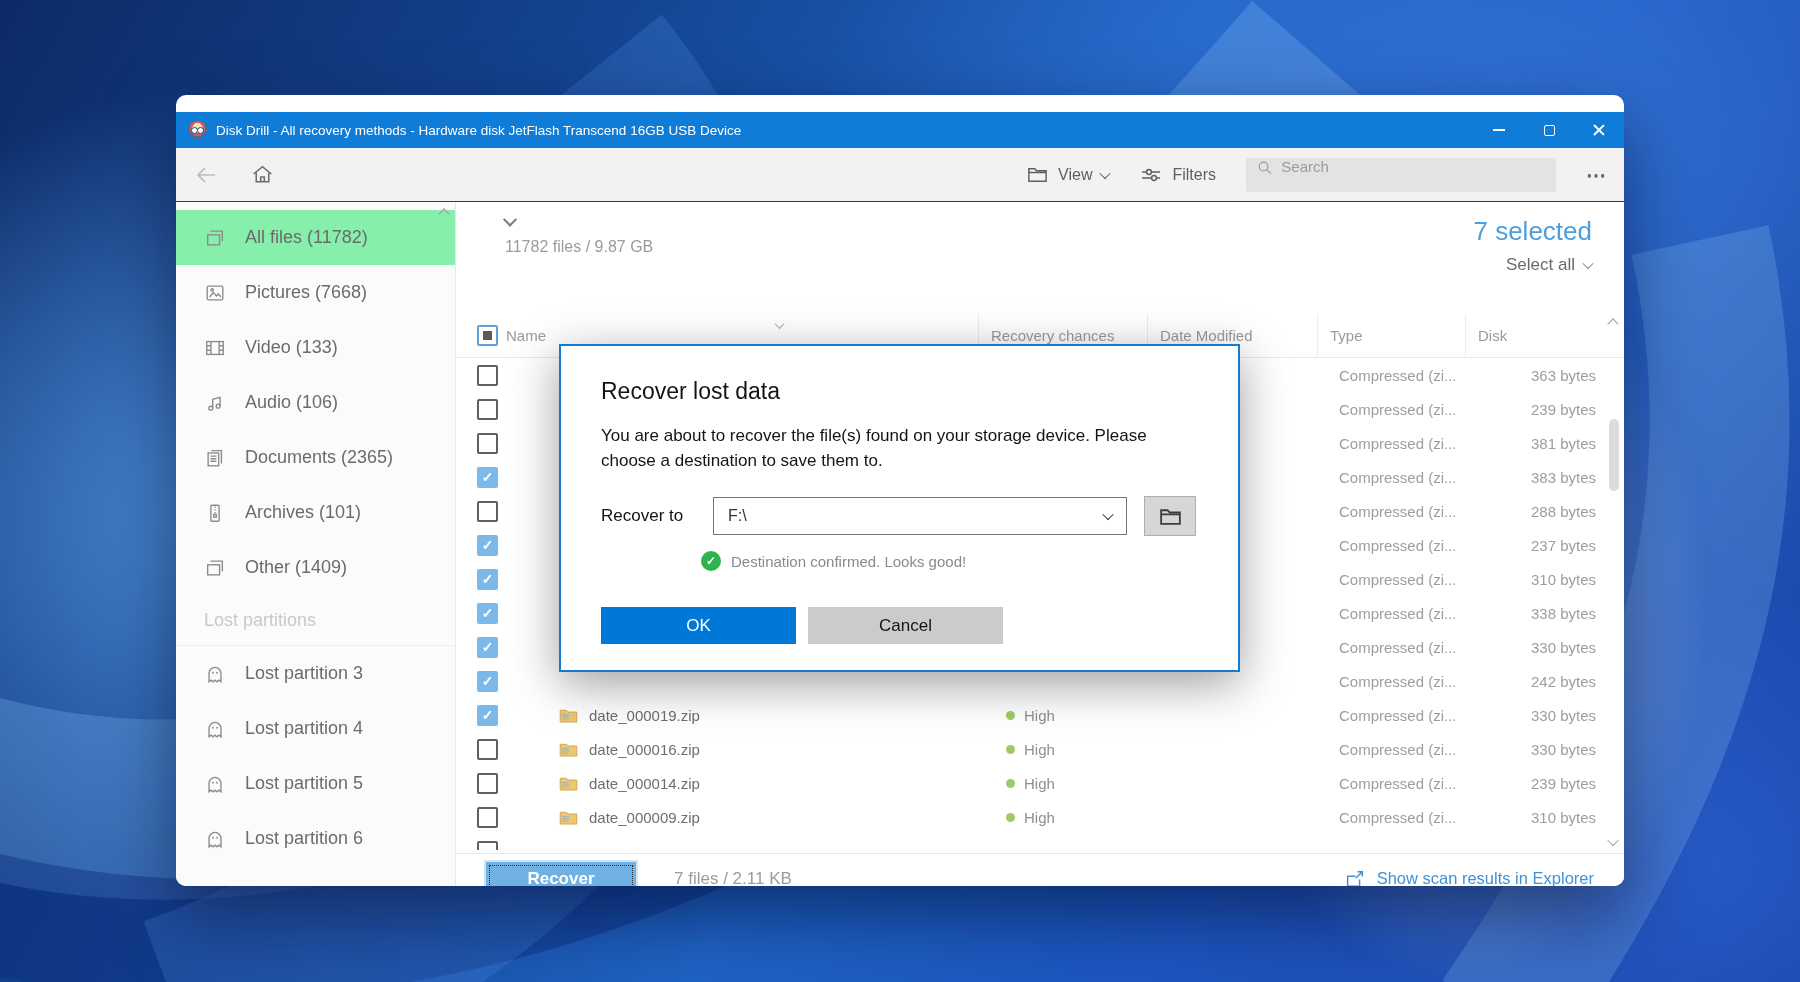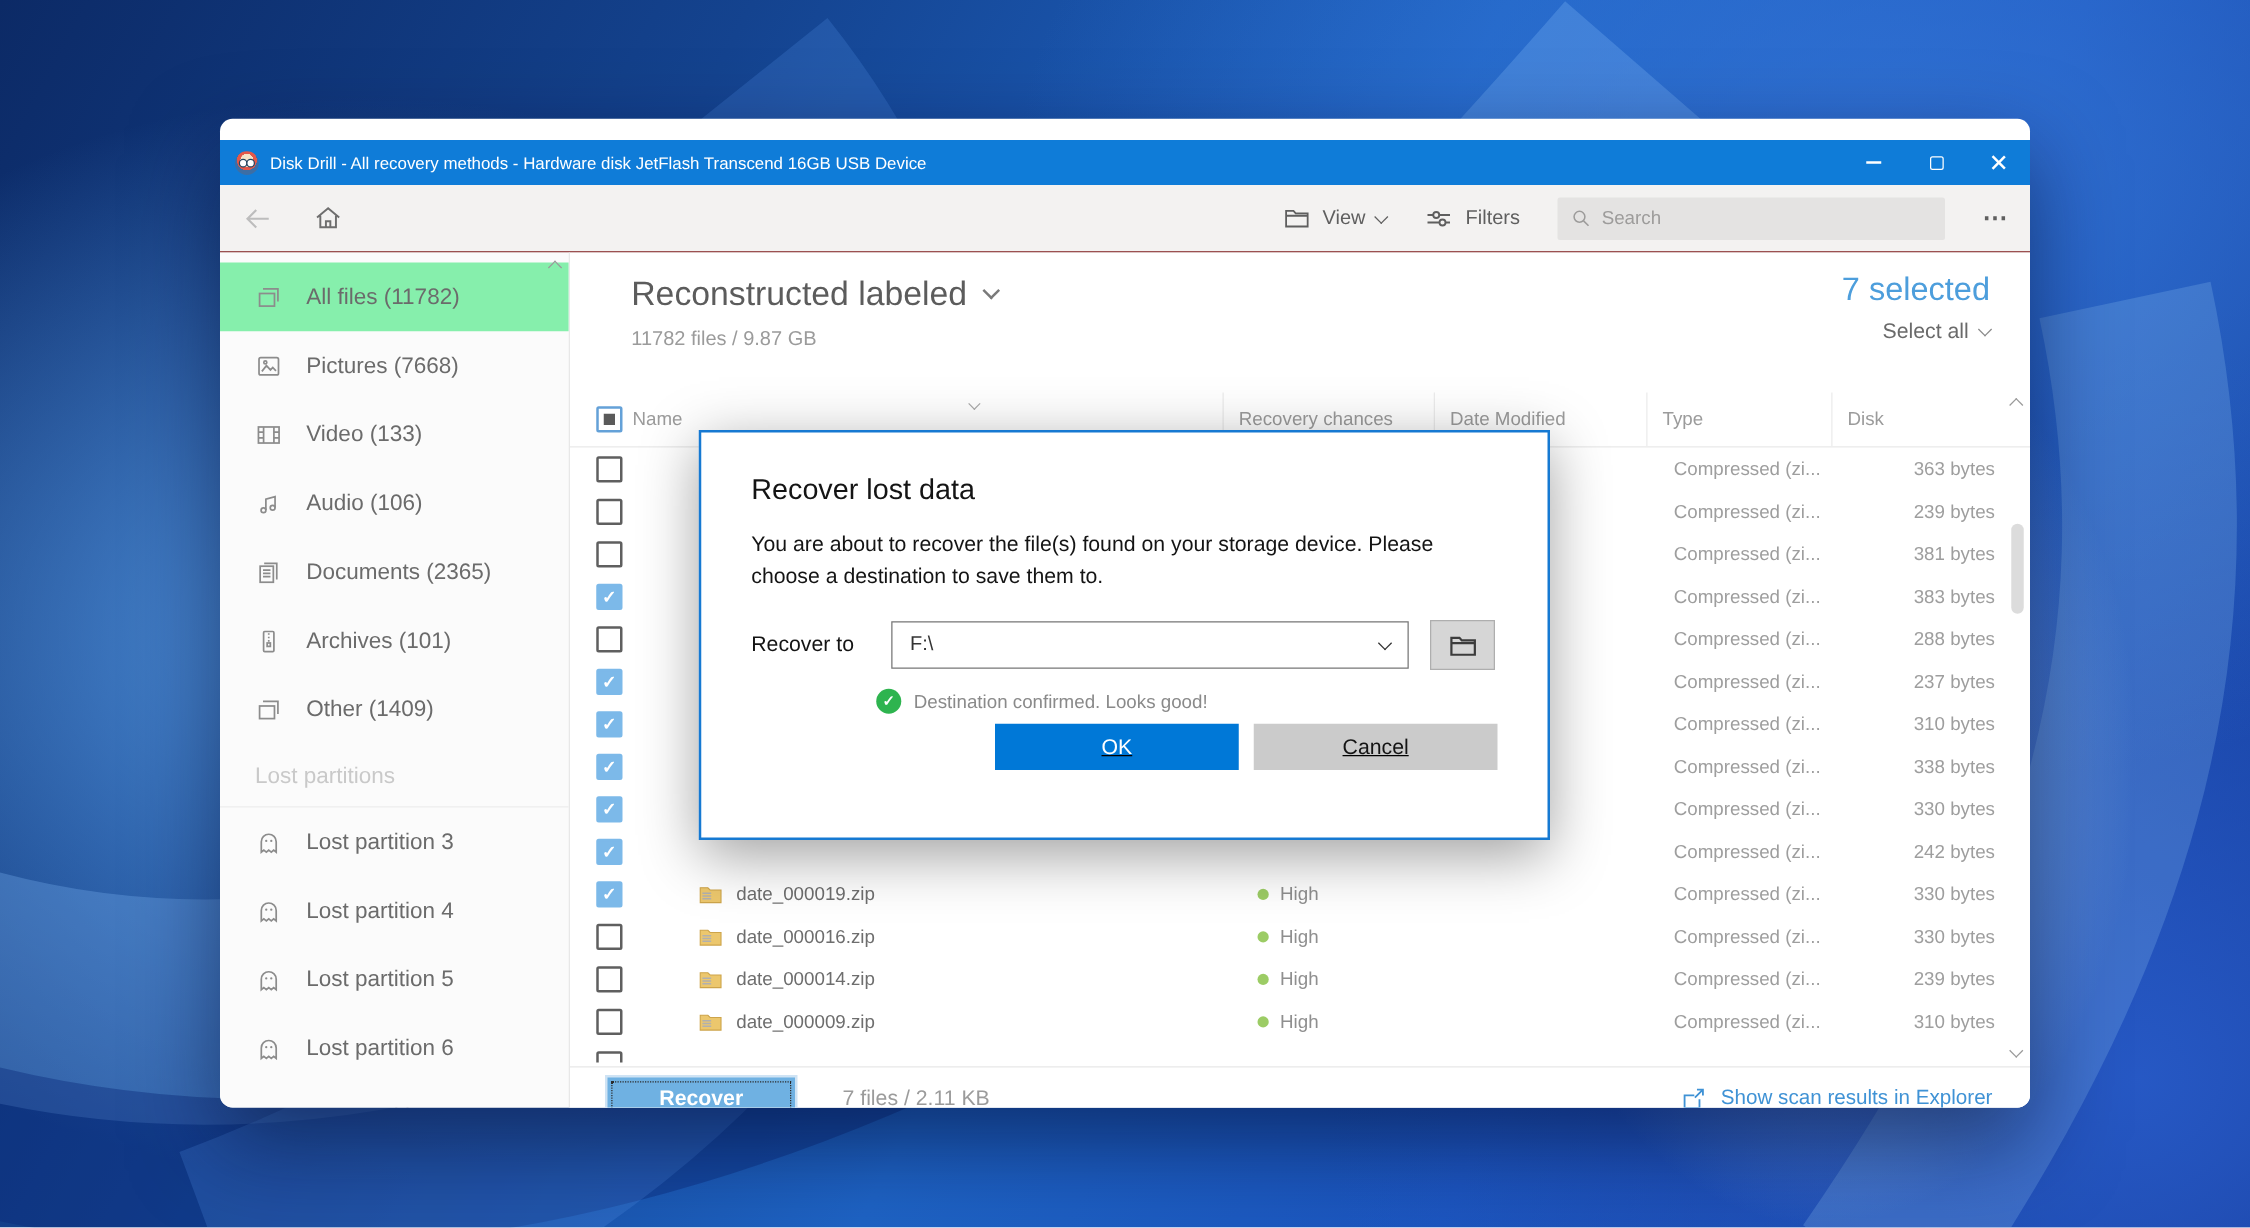--- a/index.html
+++ b/index.html
@@ -40,21 +40,21 @@
 
   
   .toolbar{ height:54px; background:#f3f2f1; border-bottom:1px solid #7f1d1d; display:flex; align-items:center; padding:0 16px 0 18px; gap:14px; }
   .tb-icon{ color:#6e6e6e; display:flex; align-items:center; }
   .back-arrow{ color:#bdbdbd; }
   .home-btn{ margin-left:18px; }
   .tb-right{ margin-left:auto; display:flex; align-items:center; gap:30px; }
   .tb-group{ display:flex; align-items:center; gap:9px; color:#5f5f5f; font-size:16px; }
   .chev{ display:inline-block; width:8px; height:8px; border-right:1.6px solid currentColor; border-bottom:1.6px solid currentColor; transform:rotate(45deg) translate(-1px,-1px); }
   .chev.up{ transform:rotate(-135deg); }
-  .searchbox{ width:310px; height:34px; background:#e4e3e2; border-radius:2px; display:flex; align-items:center; padding:0 10px; gap:8px; }
+  .searchbox{ width:310px; height:34px; background:#e4e3e2; border-radius:2px; display:flex; align-items:flex-start; padding:0 10px; gap:8px; }
   .searchbox input{ border:none; outline:none; background:transparent; font-size:15px; color:#444; width:100%; font-family:"Liberation Sans",sans-serif; }
   .searchbox input::placeholder{ color:#9d9c9b; }
   .more-dots{ color:#5f5f5f; font-size:20px; letter-spacing:2px; font-weight:bold; }
 
   
   .app-body{ display:flex; height:701px; }
 
   
   .sidebar{ width:280px; background:#fbfbfb; border-right:1px solid #e8e8e8; position:relative; overflow:hidden; padding-top:8px; }
   .sb-item{ height:55px; display:flex; align-items:center; gap:19px; padding-left:28px; color:#6b6b6b; font-size:18px; }
@@ -125,21 +125,21 @@
   .dlg-body{ margin-top:19px; font-size:17px; line-height:1.45; color:#141414; max-width:604px; }
   .dlg-row{ margin-top:23px; display:flex; align-items:center; }
   .dlg-label{ width:112px; font-size:17px; color:#141414; }
   .combo{ width:414px; height:38px; border:1px solid #767676; display:flex; align-items:center; padding:0 14px; font-size:16px; color:#333; justify-content:space-between; background:#fff; }
   .combo .chev{ color:#333; }
   .folder-btn{ margin-left:17px; width:52px; height:40px; background:#d6d6d6; border:1px solid #aeaeae; display:flex; align-items:center; justify-content:center; color:#3c3c3c; }
   .dlg-status{ margin-top:15px; margin-left:100px; display:flex; align-items:center; gap:10px; }
   .ok-circle{ width:20px; height:20px; border-radius:50%; background:#2eb44f; display:flex; align-items:center; justify-content:center; }
   .ok-circle::after{ content:"✓"; color:#fff; font-size:12px; font-weight:bold; }
   .status-text{ color:#8a8a8a; font-size:15px; }
-  .dlg-buttons{ margin-top:8px; display:flex; justify-content:flex-end; gap:12px;text-decoration:underline; }
+  .dlg-buttons{ margin-top:36px; display:flex; gap:12px; }
   .dlg-btn{ width:195px; height:37px; font-size:17px; border:none; font-family:"Liberation Sans",sans-serif; }
   .btn-ok{ background:#0078d7; color:#fff; }
   .btn-cancel{ background:#cbcbcb; color:#141414; }
 </style>
 </head>
 <body>
 
 <div class="desktop">
   <svg class="ribbons" width="1800" height="982" viewBox="0 0 1800 982">
     <path d="M-100 760 C 420 960, 920 520, 1320 60" stroke="rgba(125,182,245,.30)" stroke-width="180" fill="none"></path>
@@ -344,21 +344,20 @@
         <div class="sb-scroll">
           <span class="arr top chev up"></span>
           <span class="arr bot chev"></span>
         </div>
       </div>
 
       <div class="main">
 
         <div class="content-header">
           <div class="view-title">
-            <span>Reconstructed labeled</span>
             <span class="chev"></span>
           </div>
           <div class="content-stats">11782 files / 9.87 GB</div>
           <div class="sel-block">
             <div class="sel-count">7 selected</div>
             <div class="sel-all">
               <span>Select all</span>
               <span class="chev"></span>
             </div>
           </div>

